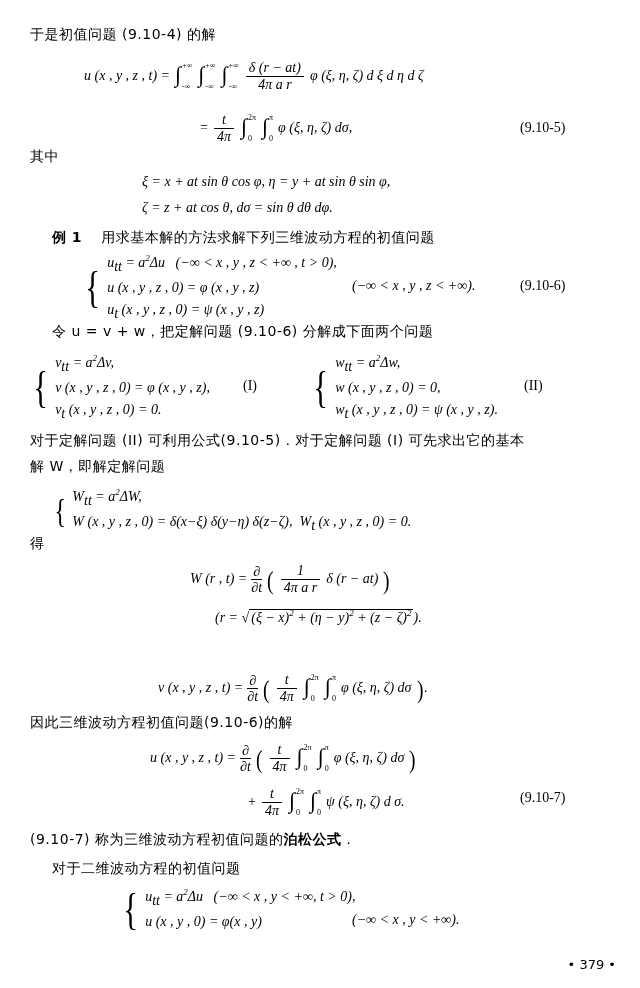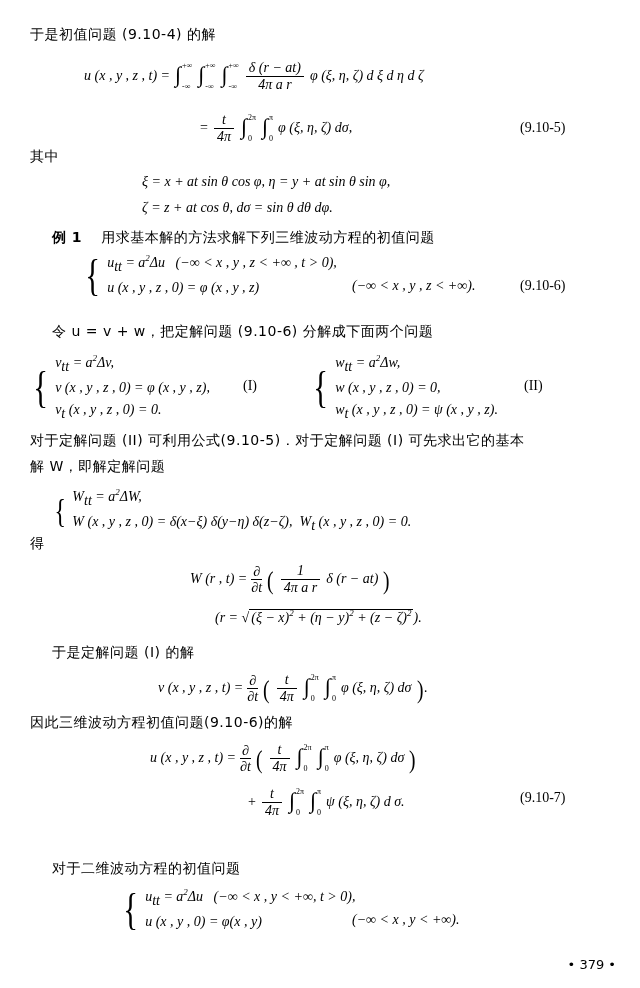--- a/index.html
+++ b/index.html
@@ -151,20 +151,21 @@
   <div class="line" style="left:52px; top:228px;">
     <span class="cnb">例 1</span>
     <span class="cn" style="margin-left:15px;">用求基本解的方法求解下列三维波动方程的初值问题</span>
   </div>
 
   <div class="line" style="left:82px; top:252px;">
     <span class="brace">{</span>
     <span class="sysrows">
       <span class="math" style="display:block;">u<span class="sub">tt</span> = a<span class="sup">2</span>Δu&nbsp;&nbsp; (−∞ &lt; x , y , z &lt; +∞ , t &gt; 0),</span>
       <span class="math" style="display:block;">u (x , y , z , 0) = φ (x , y , z)</span>
+      <span class="math" style="display:block;">u<span class="sub">t</span> (x , y , z , 0) = ψ (x , y , z)</span>
     </span>
   </div>
   <div class="line math" style="left:352px; top:278px;">(−∞ &lt; x , y , z &lt; +∞).</div>
   <div class="line eqnum" style="left:520px; top:278px;">(9.10-6)</div>
 
   <div class="line cn" style="left:52px; top:323px;">令 u = v + w，把定解问题 (9.10-6) 分解成下面两个问题</div>
 
   <div class="line" style="left:30px; top:352px;">
     <span class="brace">{</span>
     <span class="sysrows">
@@ -204,21 +205,20 @@
     <span class="bigparen">(</span>
     <span class="frac"><span class="num math">1</span><span class="den math">4π a r</span></span>
     <span class="math">δ (r − at)</span>
     <span class="bigparen">)</span>
   </div>
 
   <div class="line" style="left:215px; top:608px;">
     <span class="math">(r = √<span class="radical">(ξ − x)<span class="sup">2</span> + (η − y)<span class="sup">2</span> + (z − ζ)<span class="sup">2</span></span>).</span>
   </div>
 
-  <div class="line cn" style="left:52px; top:644px;">于是定解问题 (I) 的解</div>
 
   <div class="line" style="left:158px; top:672px;">
     <span class="math">v (x , y , z , t) =</span>
     <span class="pdfrac"><span class="num math">∂</span><span class="den math">∂t</span></span>
     <span class="bigparen">(</span>
     <span class="frac"><span class="num math">t</span><span class="den math">4π</span></span>
     <span class="intg">∫</span><span class="intlim"><span class="up">2π</span><span class="lo">0</span></span>
     <span class="intg">∫</span><span class="intlim"><span class="up">π</span><span class="lo">0</span></span>
     <span class="math">φ (ξ, η, ζ) dσ</span>
     <span class="bigparen">)</span><span class="math">.</span>
@@ -239,20 +239,23 @@
 
   <div class="line" style="left:248px; top:786px;">
     <span class="mathn">+</span>
     <span class="frac"><span class="num math">t</span><span class="den math">4π</span></span>
     <span class="intg">∫</span><span class="intlim"><span class="up">2π</span><span class="lo">0</span></span>
     <span class="intg">∫</span><span class="intlim"><span class="up">π</span><span class="lo">0</span></span>
     <span class="math">ψ (ξ, η, ζ) d σ.</span>
   </div>
   <div class="line eqnum" style="left:520px; top:790px;">(9.10-7)</div>
 
+  <div class="line" style="left:30px; top:830px;">
+    <span class="cn">(9.10-7) 称为三维波动方程初值问题的</span><span class="cnb">泊松公式</span><span class="cn">．</span>
+  </div>
 
   <div class="line cn" style="left:52px; top:860px;">对于二维波动方程的初值问题</div>
 
   <div class="line" style="left:120px; top:886px;">
     <span class="brace">{</span>
     <span class="sysrows">
       <span class="math" style="display:block;">u<span class="sub">tt</span> = a<span class="sup">2</span>Δu&nbsp;&nbsp; (−∞ &lt; x , y &lt; +∞, t &gt; 0),</span>
       <span class="math" style="display:block;">u (x , y , 0) = φ(x , y)</span>
     </span>
   </div>

